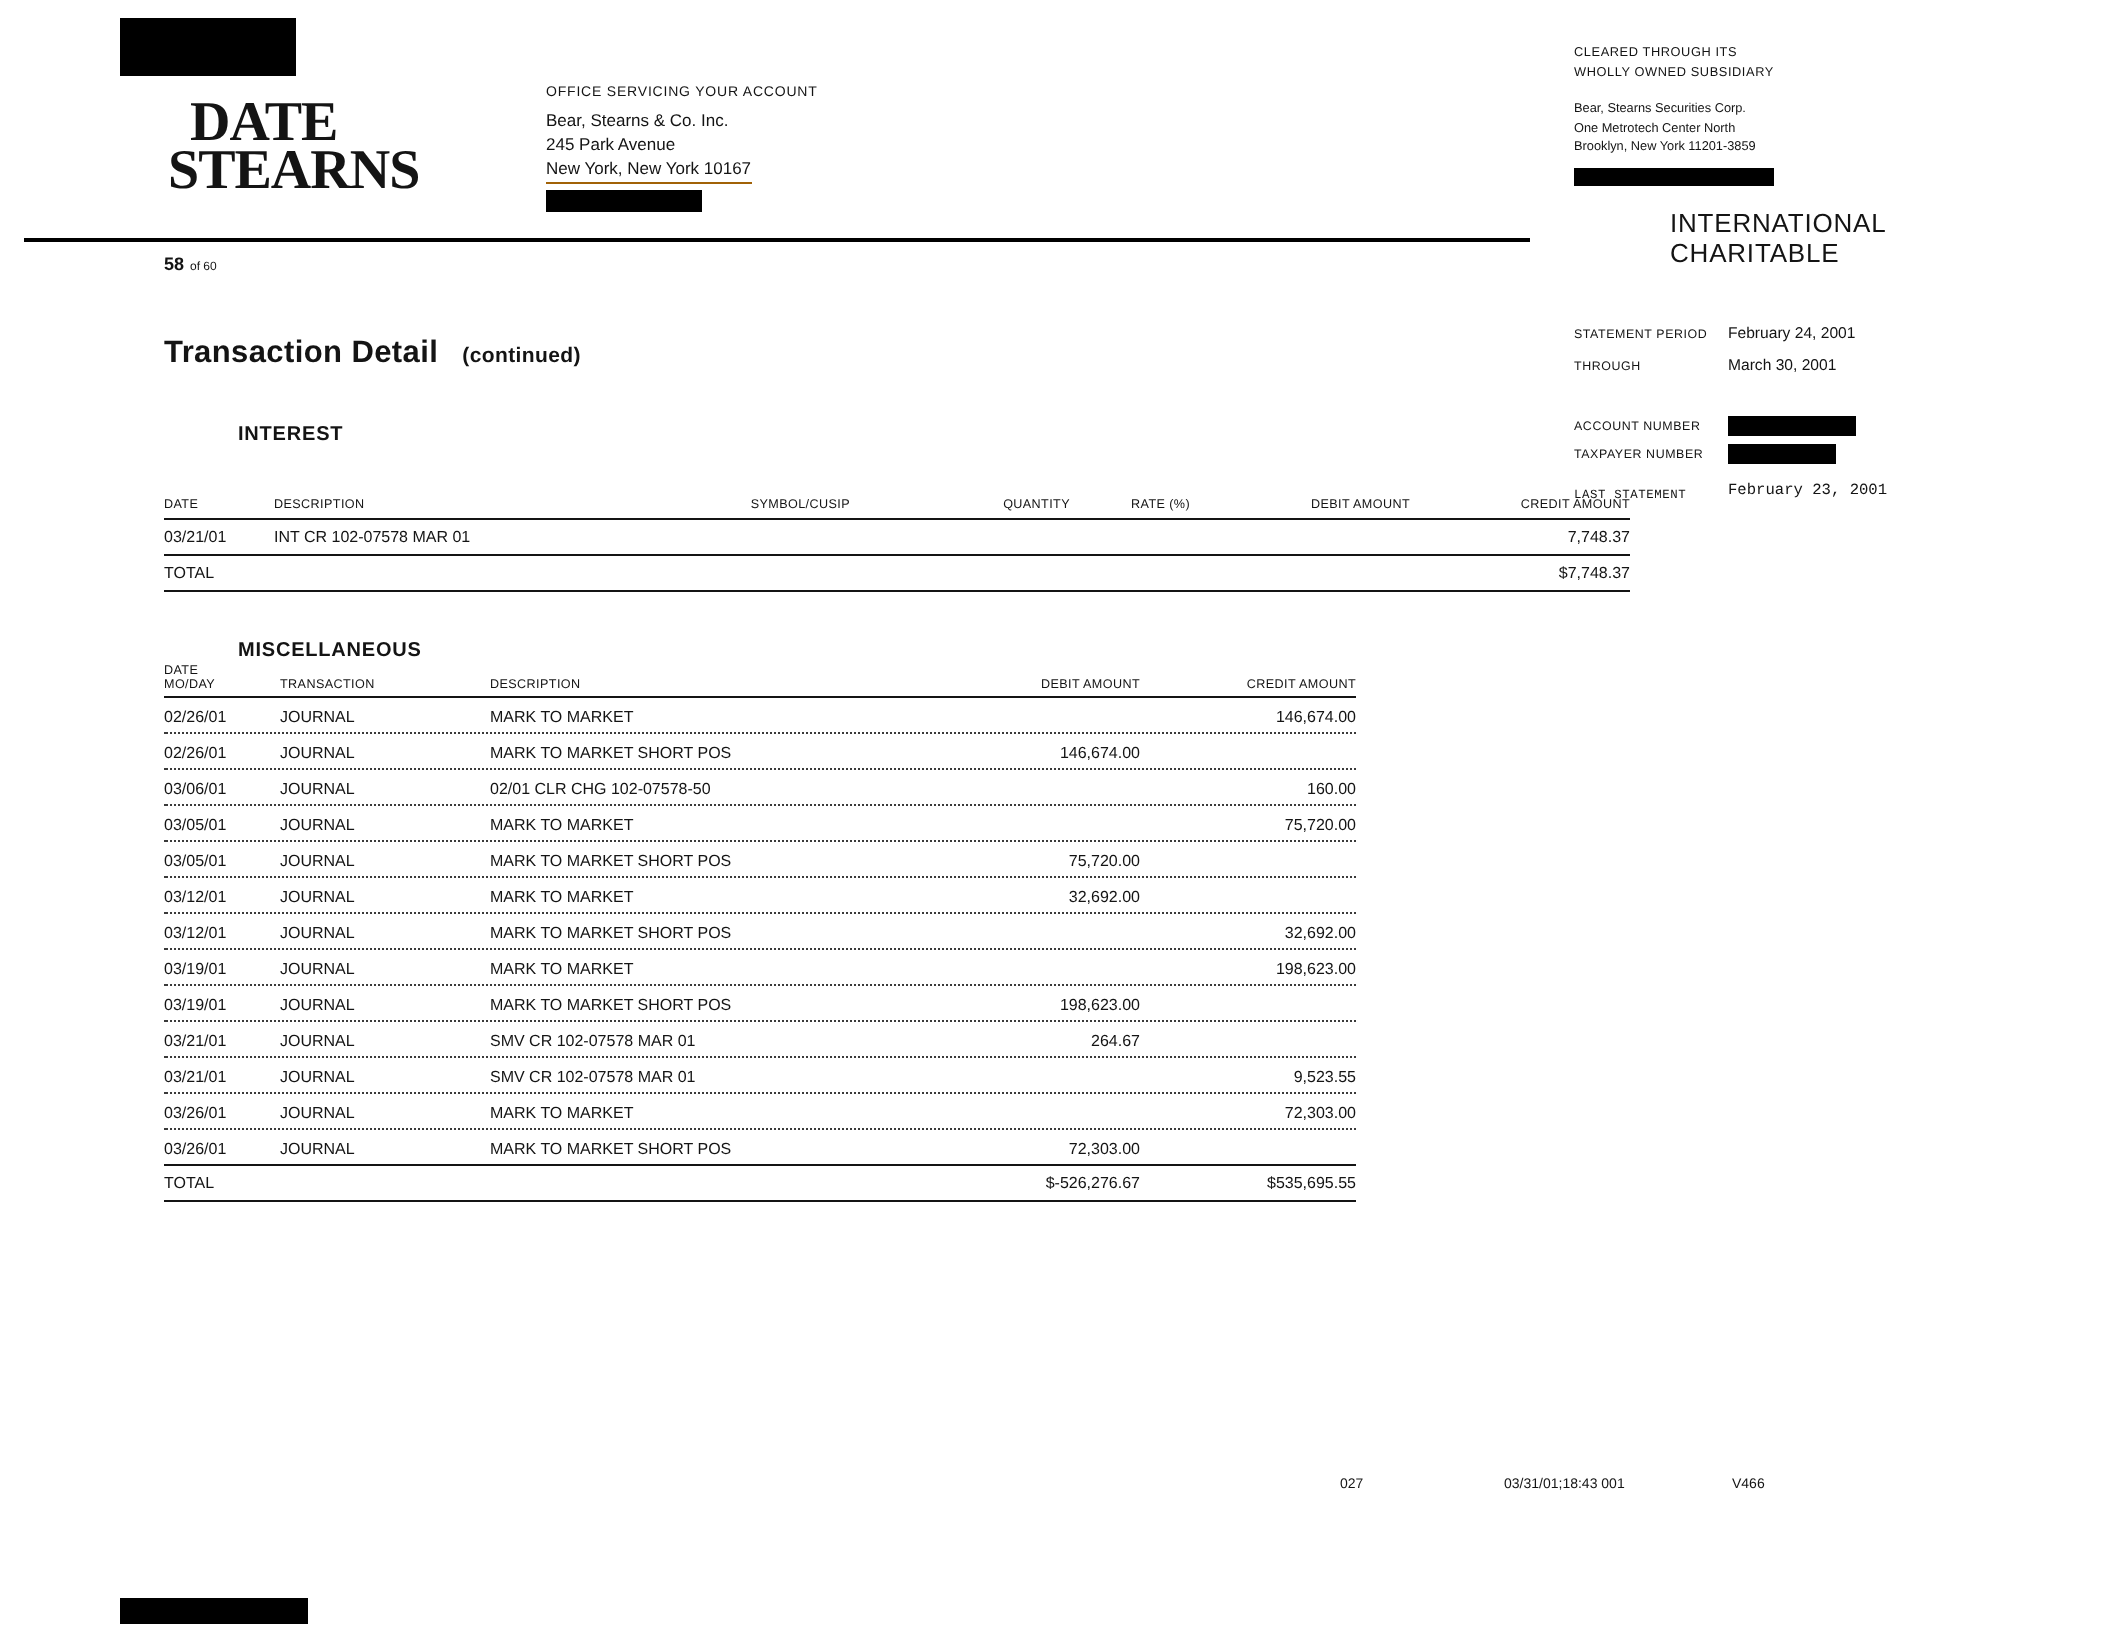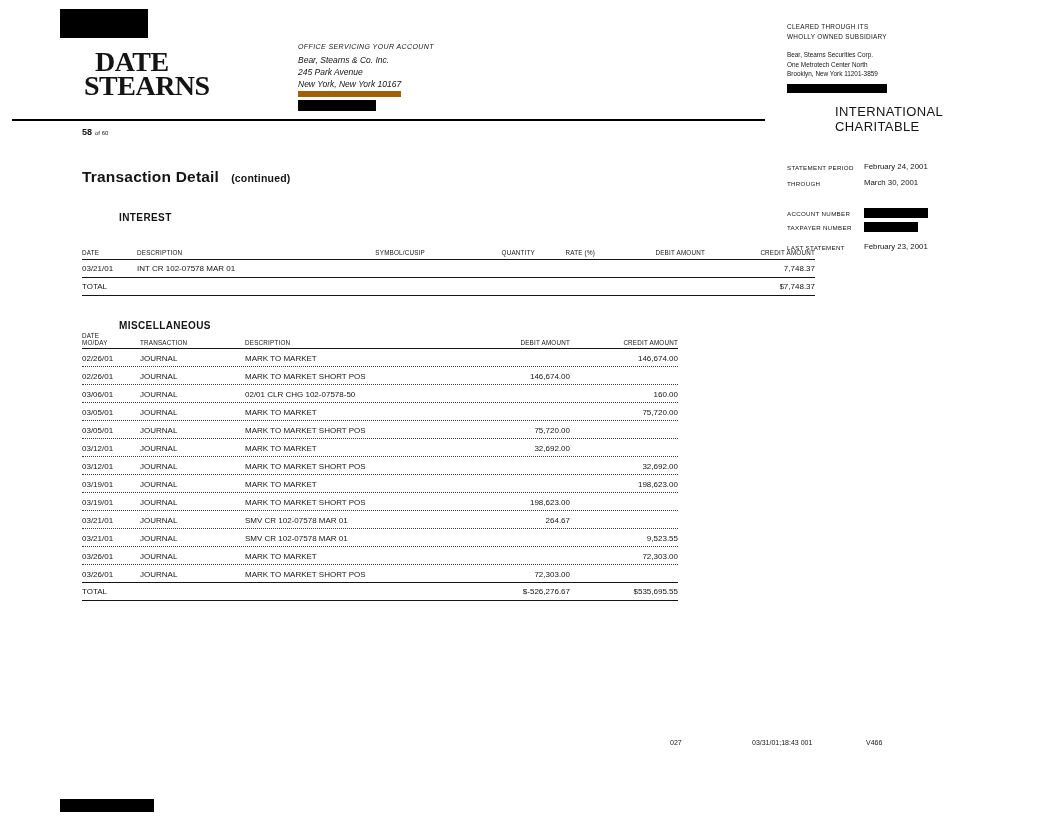--- a/index.html
+++ b/index.html
@@ -14,40 +14,40 @@
   
   .redact-topleft { left:60px; top:9px; width:88px; height:29px; }
   .redact-bottomleft { left:60px; top:799px; width:94px; height:13px; }
 
   
   .logo { left:84px; top:50px; font-family:"Liberation Serif", serif; font-weight:bold; line-height:0.84; letter-spacing:-0.5px; }
   .logo .l1 { font-size:28px; margin-left:11px; }
   .logo .l2 { font-size:28px; }
 
   
-  .office { left:298px; top:43px;font-style:italic; }
+  .office { left:273px; top:43px; }
   .office .lbl { font-size:7px; letter-spacing:0.4px; margin-bottom:4px; }
   .office .ln { font-size:8.5px; line-height:12px; }
-  .office .ln-underline { display:inline-block; border-bottom:6px solid #a16207; padding-bottom:1px; }
+  .office .ln-underline { display:inline-block; border-bottom:1px solid #a16207; padding-bottom:1px; }
   .office .redact-office { width:78px; height:11px; margin-top:3px; }
 
   
   .sidebar { left:787px; top:22px; width:210px; }
   .sb-small { font-size:6.4px; letter-spacing:0.3px; line-height:10px; }
   .sb-addr { font-size:6.4px; line-height:9.5px; margin-top:8px; }
   .redact-subsidiary { width:100px; height:9px; margin-top:5px; }
   .sb-acct-name { font-size:13px; letter-spacing:0.4px; margin-top:11px;margin-left:48px; }
   .sb-row { display:flex; align-items:flex-start; }
   .sb-row .k { width:77px; font-size:6.2px; letter-spacing:0.3px; padding-top:2px; flex:none; }
   .sb-row .v { font-size:7.8px; }
   .sb-row-period { margin-top:28px; }
   .sb-row-through { margin-top:7px; }
   .sb-row-acctnum { margin-top:21px; }
   .sb-row-taxnum { margin-top:4px; }
-  .sb-row-lastsmt { margin-top:10px; }
+  .sb-row-lastsmt { margin-top:10px;font-family:Liberation Mono, monospace; }
   .redact-acct { width:64px; height:10px; }
   .redact-tax { width:54px; height:10px; }
 
   
   .top-rule { left:12px; top:119px; width:753px; border-top:2px solid #000; height:0; }
   .page-num { left:82px; top:127px; font-size:9px; font-weight:bold; }
   .page-num .of { font-size:6px; font-weight:normal; margin-left:3px; }
 
   
   .doc-title { left:82px; top:168px; font-size:15.5px; font-weight:bold; letter-spacing:0.2px; }

